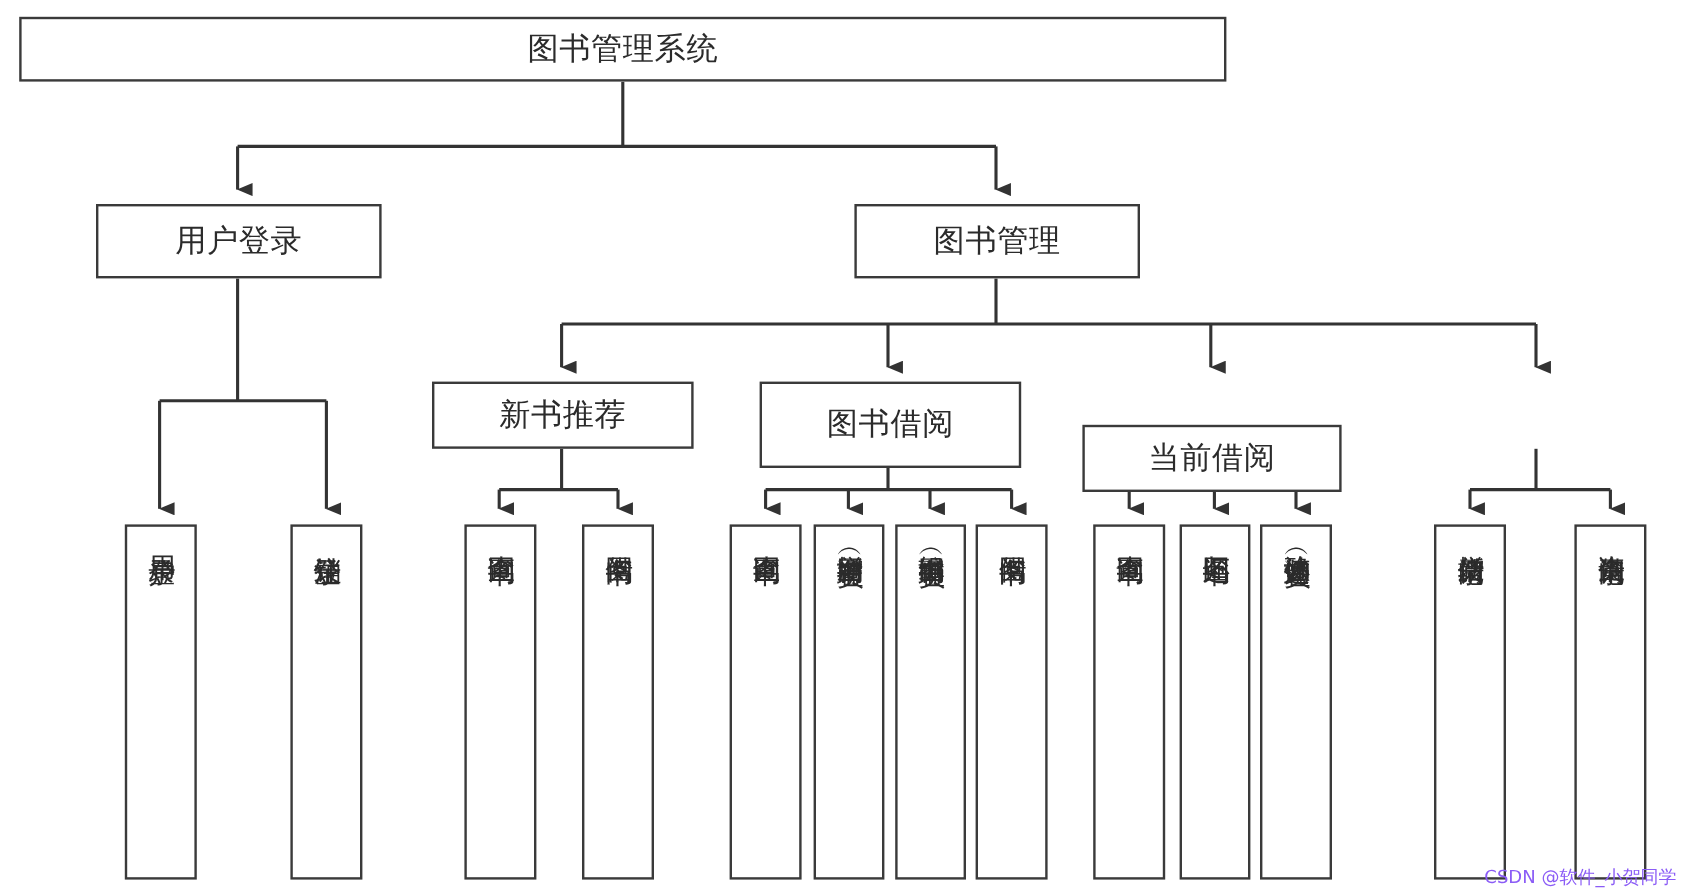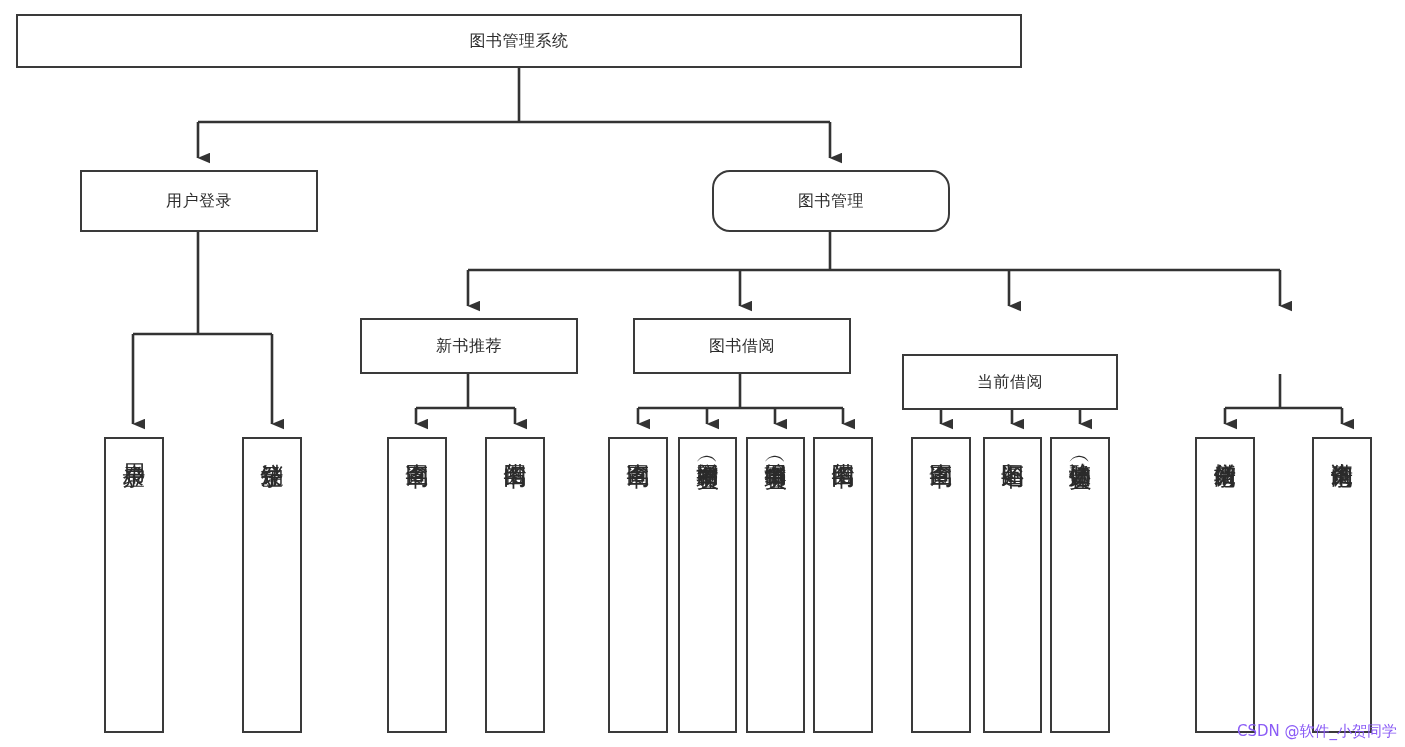--- a/index.html
+++ b/index.html
@@ -36,21 +36,21 @@
     color: #2b2b2b;
     z-index: 2;
   }
   .node .label {
     display: block;
     text-align: center;
     line-height: 1.18;
     letter-spacing: 0.5px;
   }
   .node.horiz .label {
-    font-size: 16px;
+    font-size: 26px;
     white-space: nowrap;
     text-align: right;
   }
   .node.vert {
     align-items: flex-start;
     padding-top: 6px;
   }
   .node.vert .label {
     writing-mode: vertical-rl;
     text-orientation: upright;
@@ -129,28 +129,28 @@
     </g>
   </svg>
 
   <div class="node horiz" style="left:16px; top:14px; width:1006px; height:54px;">
     <span class="label">图书管理系统</span>
   </div>
 
   <div class="node horiz" style="left:80px; top:170px; width:238px; height:62px;">
     <span class="label">用户登录</span>
   </div>
-  <div class="node horiz" style="left:712px; top:170px; width:238px; height:62px;border-radius:18px;">
+  <div class="node horiz" style="left:712px; top:170px; width:238px; height:62px;">
     <span class="label">图书管理</span>
   </div>
 
   <div class="node horiz" style="left:360px; top:318px; width:218px; height:56px;">
     <span class="label">新书推荐</span>
   </div>
-  <div class="node horiz" style="left:633px; top:318px; width:218px; height:56px;">
+  <div class="node horiz" style="left:633px; top:318px; width:218px; height:72px;">
     <span class="label">图书借阅</span>
   </div>
   <div class="node horiz" style="left:902px; top:318px; width:216px; height:56px;margin-top:36px;">
     <span class="label">当前借阅</span>
   </div>
 
   <div class="node vert" style="left:104px; top:437px; width:60px; height:296px;">
     <span class="label">用户登录</span>
   </div>
   <div class="node vert" style="left:242px; top:437px; width:60px; height:296px;">

